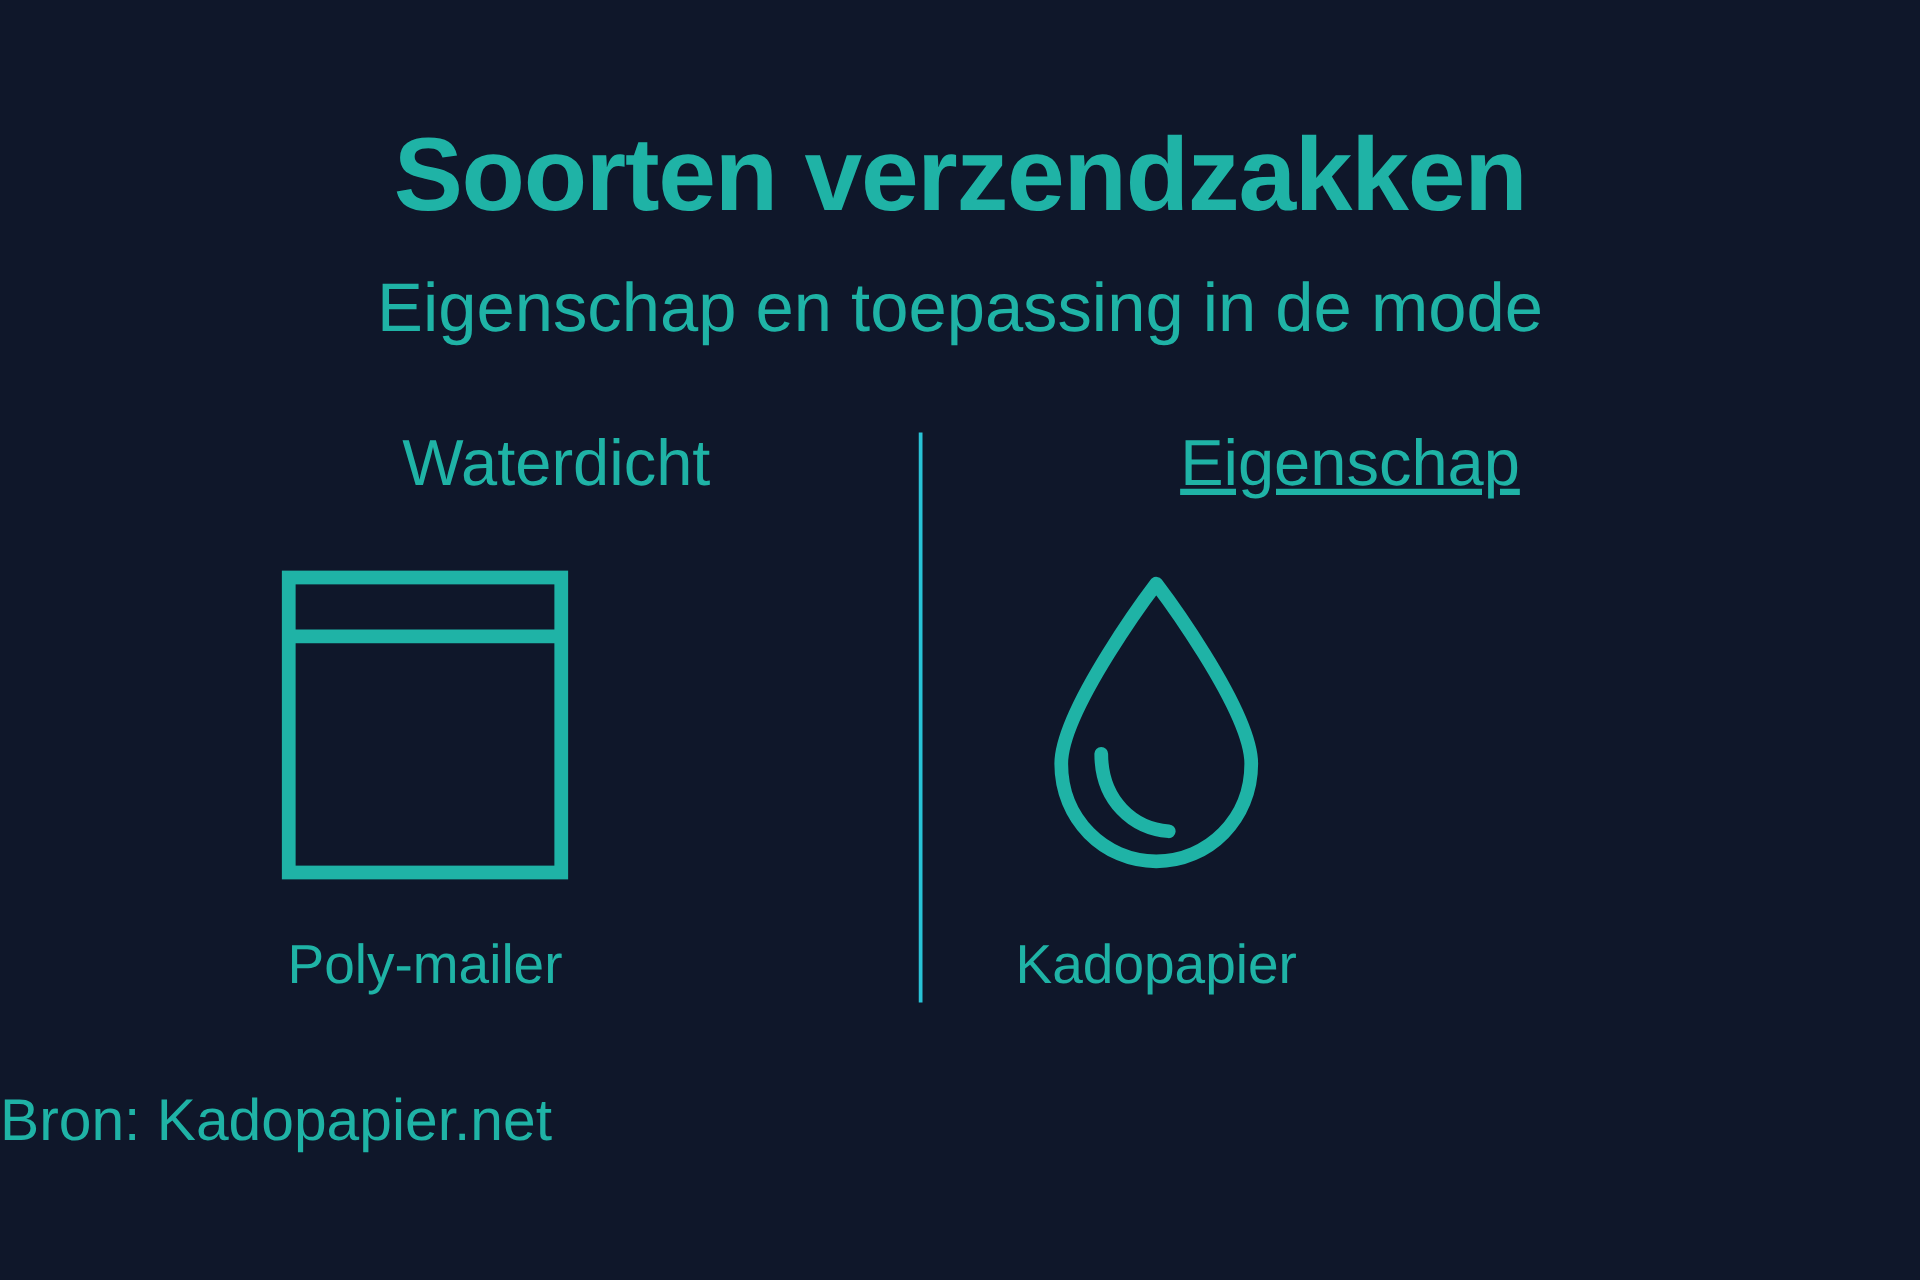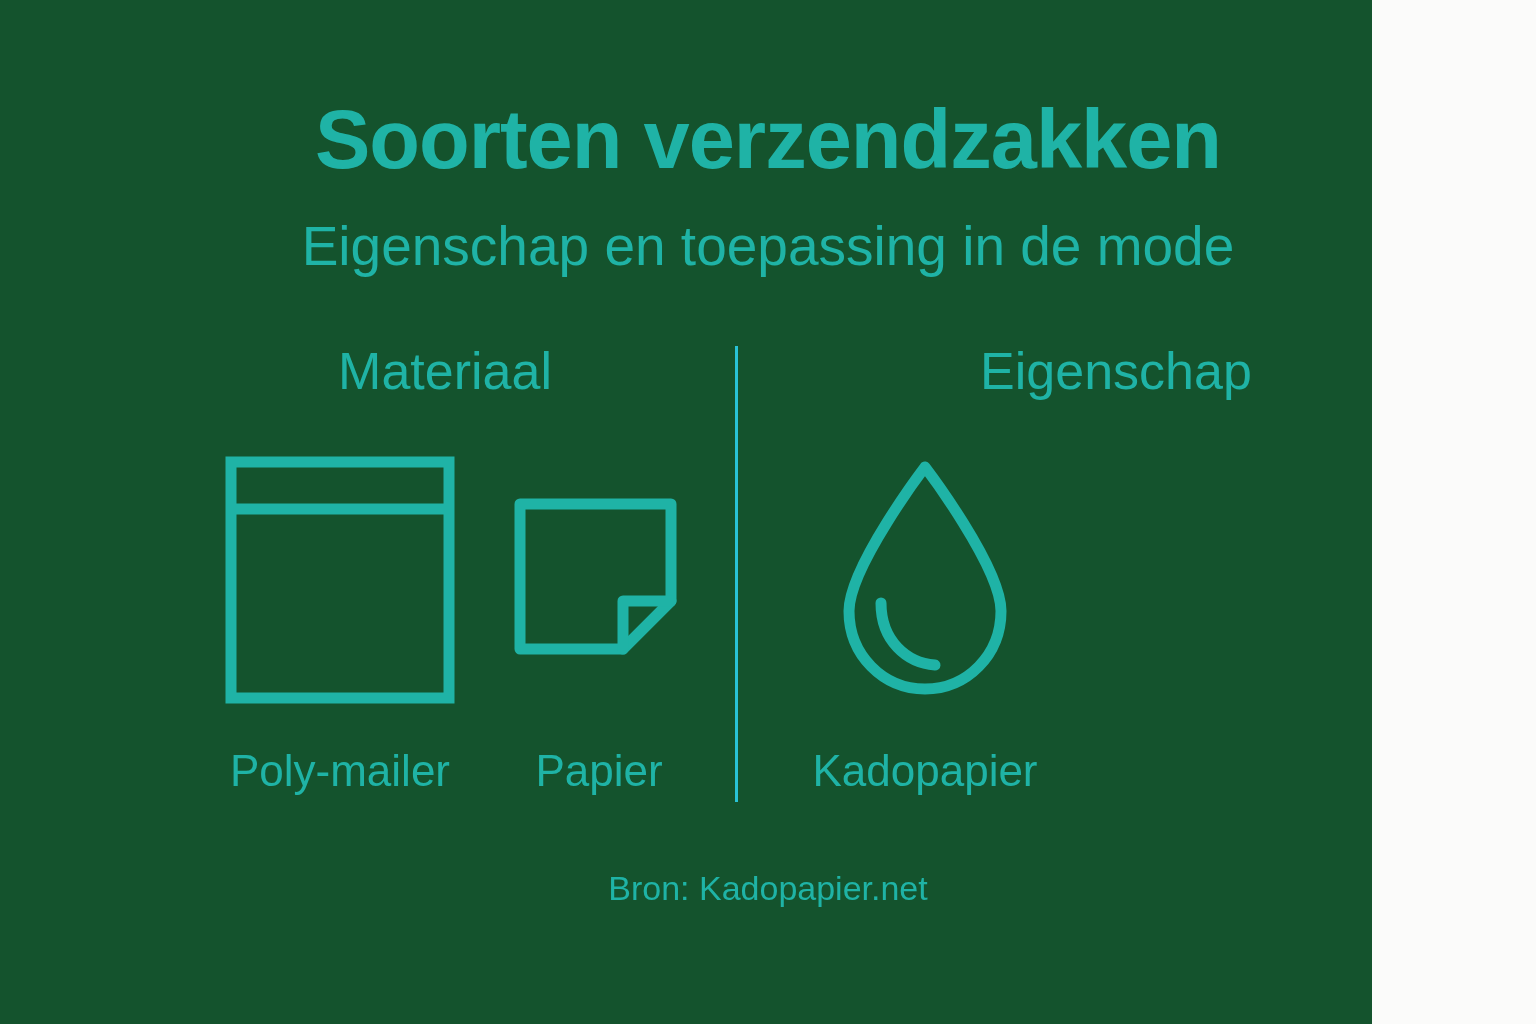--- a/index.html
+++ b/index.html
@@ -8,23 +8,23 @@
   }
   body {
     width: 1536px;
     height: 1024px;
     background: #fbfbfa;
     font-family: "Liberation Sans", sans-serif;
     overflow: hidden;
   }
   .canvas {
     position: relative;
-    width: 1372px;
+    width: 1536px;
     height: 1024px;
-    background: #14532d;
+    background: #0f172a;
   }
 
   
   .title {
     position: absolute;
     left: 0;
     top: 96px;
     width: 1536px;
     text-align: center;
     font-size: 83px;
@@ -52,21 +52,21 @@
     position: absolute;
     top: 342px;
     font-size: 52px;
     font-weight: normal;
     color: #1fb3a6;
     text-align: center;
     line-height: 1.15;
     white-space: nowrap;
   }
   .col-head.left  { left: 175px; width: 540px; }
-  .col-head.right { left: 836px; width: 560px; }
+  .col-head.right { left: 800px; width: 560px; text-decoration: underline; }
 
   
   .divider {
     position: absolute;
     left: 735px;
     top: 346px;
     width: 3px;
     height: 456px;
     background: #29c3d6;
   }
@@ -99,62 +99,53 @@
   .cell-paper .caption { margin-top: 38px; }
   .cell-water .caption { margin-top: 38px; }
   .cell-recyc .caption { margin-top: 38px; }
 
   
   .footer {
     position: absolute;
     left: 0;
     top: 870px;
     width: 1536px;
-    text-align: center;
-    font-size: 34px;
+    text-align: left;
+    font-size: 47px;
     font-weight: normal;
     color: #1fb3a6;
     line-height: 1.1;
     white-space: nowrap;
   }
 </style>
 </head>
 <body>
 
 <div class="canvas">
 
   <div class="title">Soorten verzendzakken</div>
 
   <div class="subtitle">Eigenschap en toepassing in de mode</div>
 
-  <div class="col-head left">Materiaal</div>
+  <div class="col-head left">Waterdicht</div>
 
   <div class="col-head right">Eigenschap</div>
 
   <div class="divider"></div>
 
   <div class="cell cell-poly">
     <span class="glyph">
       <svg width="232" height="250" viewBox="0 0 232 250" fill="none" xmlns="http://www.w3.org/2000/svg">
         <rect x="7" y="7" width="218" height="236" stroke="#1fb3a6" stroke-width="11" fill="none"></rect>
         <line x1="12" y1="54" x2="220" y2="54" stroke="#1fb3a6" stroke-width="11" stroke-linecap="butt"></line>
       </svg>
     </span>
     <span class="caption">Poly-mailer</span>
   </div>
 
-  <div class="cell cell-paper">
-    <span class="glyph">
-      <svg width="172" height="250" viewBox="0 0 172 250" fill="none" xmlns="http://www.w3.org/2000/svg">
-        <path d="M7 49 L7 194 L110 194 L158 146 L158 49 Z" stroke="#1fb3a6" stroke-width="11" fill="none" stroke-linejoin="round" stroke-linecap="round"></path>
-        <path d="M110 194 L110 146 L158 146" stroke="#1fb3a6" stroke-width="11" fill="none" stroke-linejoin="round" stroke-linecap="round"></path>
-      </svg>
-    </span>
-    <span class="caption">Papier</span>
-  </div>
 
   <div class="cell cell-water">
     <span class="glyph">
       <svg width="200" height="250" viewBox="0 0 200 250" fill="none" xmlns="http://www.w3.org/2000/svg">
         <path d="M100 12
                  C100 12 24 112 24 156
                  C24 200 58 234 100 234
                  C142 234 176 200 176 156
                  C176 112 100 12 100 12 Z" stroke="#1fb3a6" stroke-width="11" fill="none" stroke-linejoin="round" stroke-linecap="round"></path>
         <path d="M56 148 C56 186 82 208 110 210" stroke="#1fb3a6" stroke-width="11" fill="none" stroke-linecap="round"></path>

